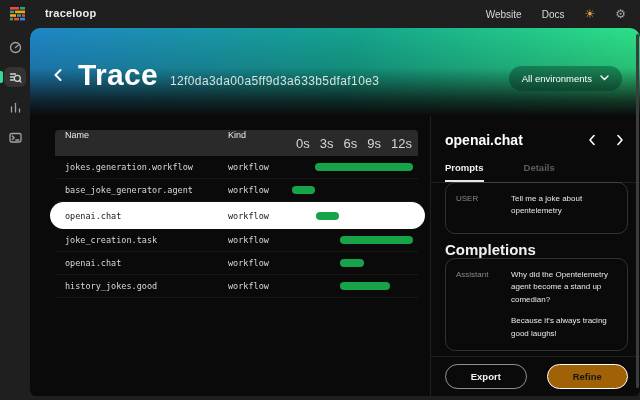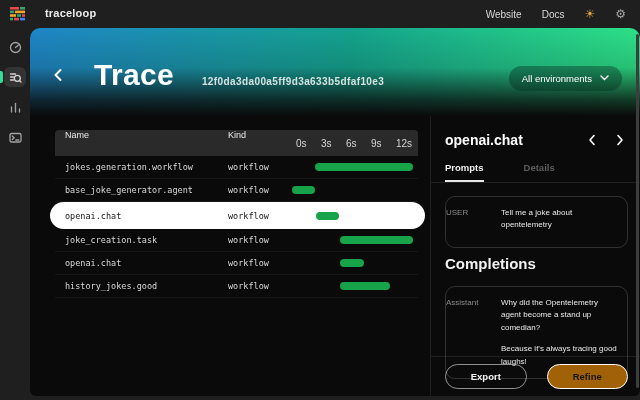--- a/index.html
+++ b/index.html
@@ -33,39 +33,39 @@
 
   
   .main { position:absolute; top:28px; left:30px; right:0; bottom:4px;
     background:#0a0a0a; border-radius:10px 10px 6px 6px; overflow:hidden; }
 
   
   .trace-header { position:absolute; top:0; left:0; right:0; height:88px;
     background:
       linear-gradient(to bottom, rgba(10,10,10,0) 0%, rgba(10,10,10,.15) 45%, rgba(10,10,10,.78) 82%, #0a0a0a 100%),
       linear-gradient(100deg, #1f86c7 0%, #14a48e 52%, #2ee487 100%);
-    display:flex; align-items:center; padding:6px 18px 0 22px;gap:16px; }
+    display:flex; align-items:center; padding:6px 18px 0 22px; }
   .back-btn { cursor:pointer; display:flex; align-items:center; margin-right:14px; }
   .back-btn svg { stroke:#fff; fill:none; stroke-width:2; stroke-linecap:round; stroke-linejoin:round; }
   .trace-title { font-size:30px; font-weight:bold; letter-spacing:.3px; color:#fff; }
-  .trace-id { font-size:10px; color:rgba(255,255,255,.82); margin-left:12px; margin-top:12px; letter-spacing:.4px;font-weight:bold; }
+  .trace-id { font-size:12px; color:rgba(255,255,255,.82); margin-left:12px; margin-top:12px; letter-spacing:.4px; }
   .env-pill { margin-left:auto; margin-top:6px; display:flex; align-items:center; gap:8px;
     background:rgba(5,40,30,.38); border-radius:999px; padding:7px 13px; cursor:pointer; }
   .env-pill span { font-size:9.5px; color:#fff; }
   .env-pill svg { stroke:#fff; fill:none; stroke-width:1.4; stroke-linecap:round; }
 
   
   .table-wrap { position:absolute; top:102px; left:25px; width:363px; }
   .t-head { display:flex; align-items:flex-start; height:26px; background:#2a2a2a;
     border-radius:4px 4px 0 0; font-size:9px; color:#e8e8e8; }
   .cell-name { flex:1; padding-left:10px; }
   .cell-kind { width:62px; flex-shrink:0; }
   .cell-time { width:128px; flex-shrink:0; position:relative; height:100%; }
   .cell-time.head-ticks { display:flex; align-items:center; justify-content:space-between;
-    padding:0 6px 0 6px; font-size:10px; color:#d6d6d6; }
+    padding:0 6px 0 6px; font-size:13px; color:#d6d6d6; }
   .t-row { display:flex; align-items:center; height:23px;
     border-bottom:1px solid rgba(255,255,255,.055); cursor:pointer;
     font-family:"DejaVu Sans Mono", monospace; font-size:8.5px; color:#d9d9d9; }
   .t-row.selected { background:#fff; color:#161616; border-radius:999px; height:27px;
     margin:0 -7px 0 -5px; padding:0 7px 0 5px; border-bottom:none; }
   .bar { position:absolute; top:50%; transform:translateY(-50%); height:8px;
     border-radius:4px; background:#17a34a; }
 
   
   .detail { position:absolute; top:88px; left:400px; right:0; bottom:0;
@@ -73,22 +73,22 @@
   .detail-head { display:flex; align-items:center; margin-top:4px; }
   .detail-title { font-size:14px; font-weight:bold; color:#fff; }
   .nav-arrows { margin-left:auto; display:flex; gap:20px; margin-right:4px; }
   .nav-arrows .arrow { cursor:pointer; display:flex; }
   .nav-arrows svg { stroke:#fff; fill:none; stroke-width:1.6; stroke-linecap:round; stroke-linejoin:round; }
   .tabs { display:flex; gap:40px; margin-top:14px; position:relative; }
   .tabs::after { content:""; position:absolute; left:-14px; right:-12px; bottom:-1px;
     height:1px; background:rgba(255,255,255,.09); }
   .tab { font-size:9.5px; padding-bottom:7px; cursor:pointer; color:#5d5d5d; position:relative; z-index:1;font-weight:bold; }
   .tab.active { color:#f0f0f0; font-weight:bold; border-bottom:2px solid #e8e8e8; }
-  .msg-box { margin-top:14px; border:1px solid rgba(255,255,255,.16); border-radius:10px;
-    padding:10px 10px 10px 0; display:flex; min-height:52px; }
+  .msg-box { border:1px solid rgba(255,255,255,.16); border-radius:10px;
+    padding:10px 10px 10px 10px; display:flex; min-height:52px; }
   .msg-role { width:55px; flex-shrink:0; font-size:8px; color:#8a8a8a; padding-top:1px; }
   .msg-text { flex:1; font-size:8px; color:#e9e9e9; line-height:1.55; }
   .msg-text p + p { margin-top:9px; }
   .completions-h { margin-top:7px; font-size:15px; font-weight:bold; color:#f2f2f2; }
   .detail-footer { position:absolute; left:0; right:0; bottom:0; height:40px;
     border-top:1px solid rgba(255,255,255,.09); display:flex; align-items:center;
     gap:20px; padding:0 12px 0 14px; }
   .btn { flex:1; height:25px; border-radius:999px; font-size:9.5px; font-weight:bold;
     display:flex; align-items:center; justify-content:center; cursor:pointer;
     font-family:"Liberation Sans", sans-serif; }

